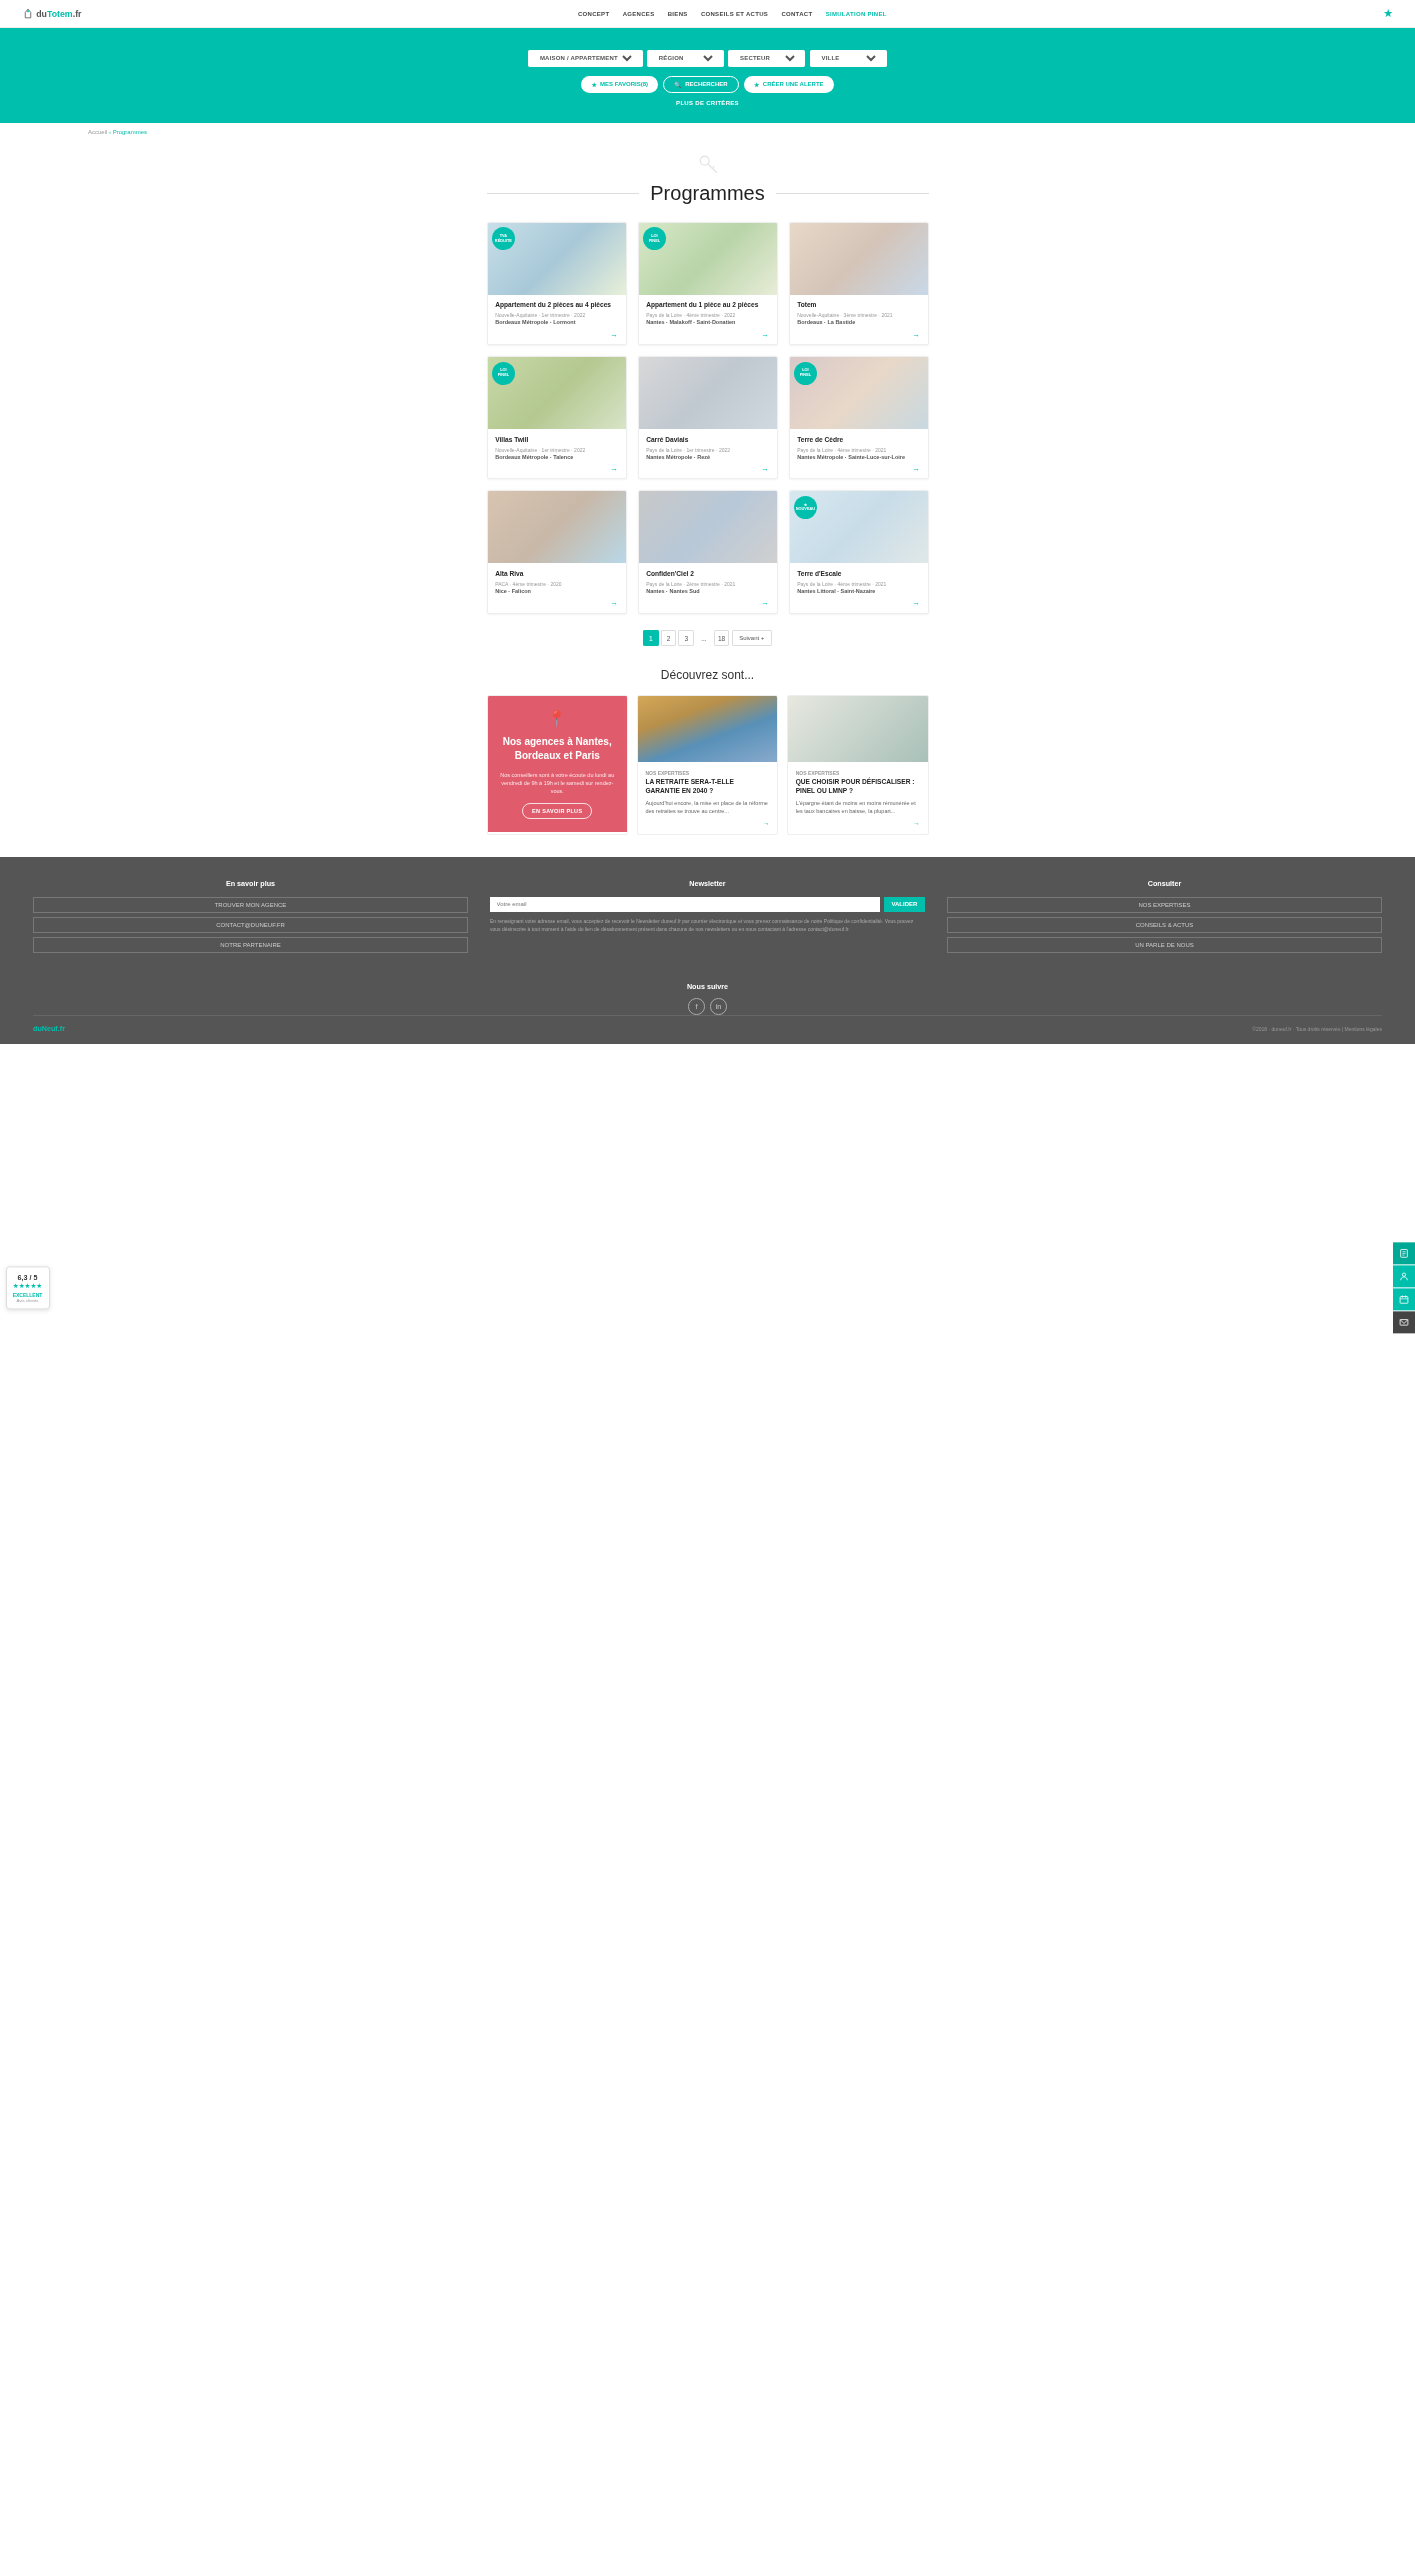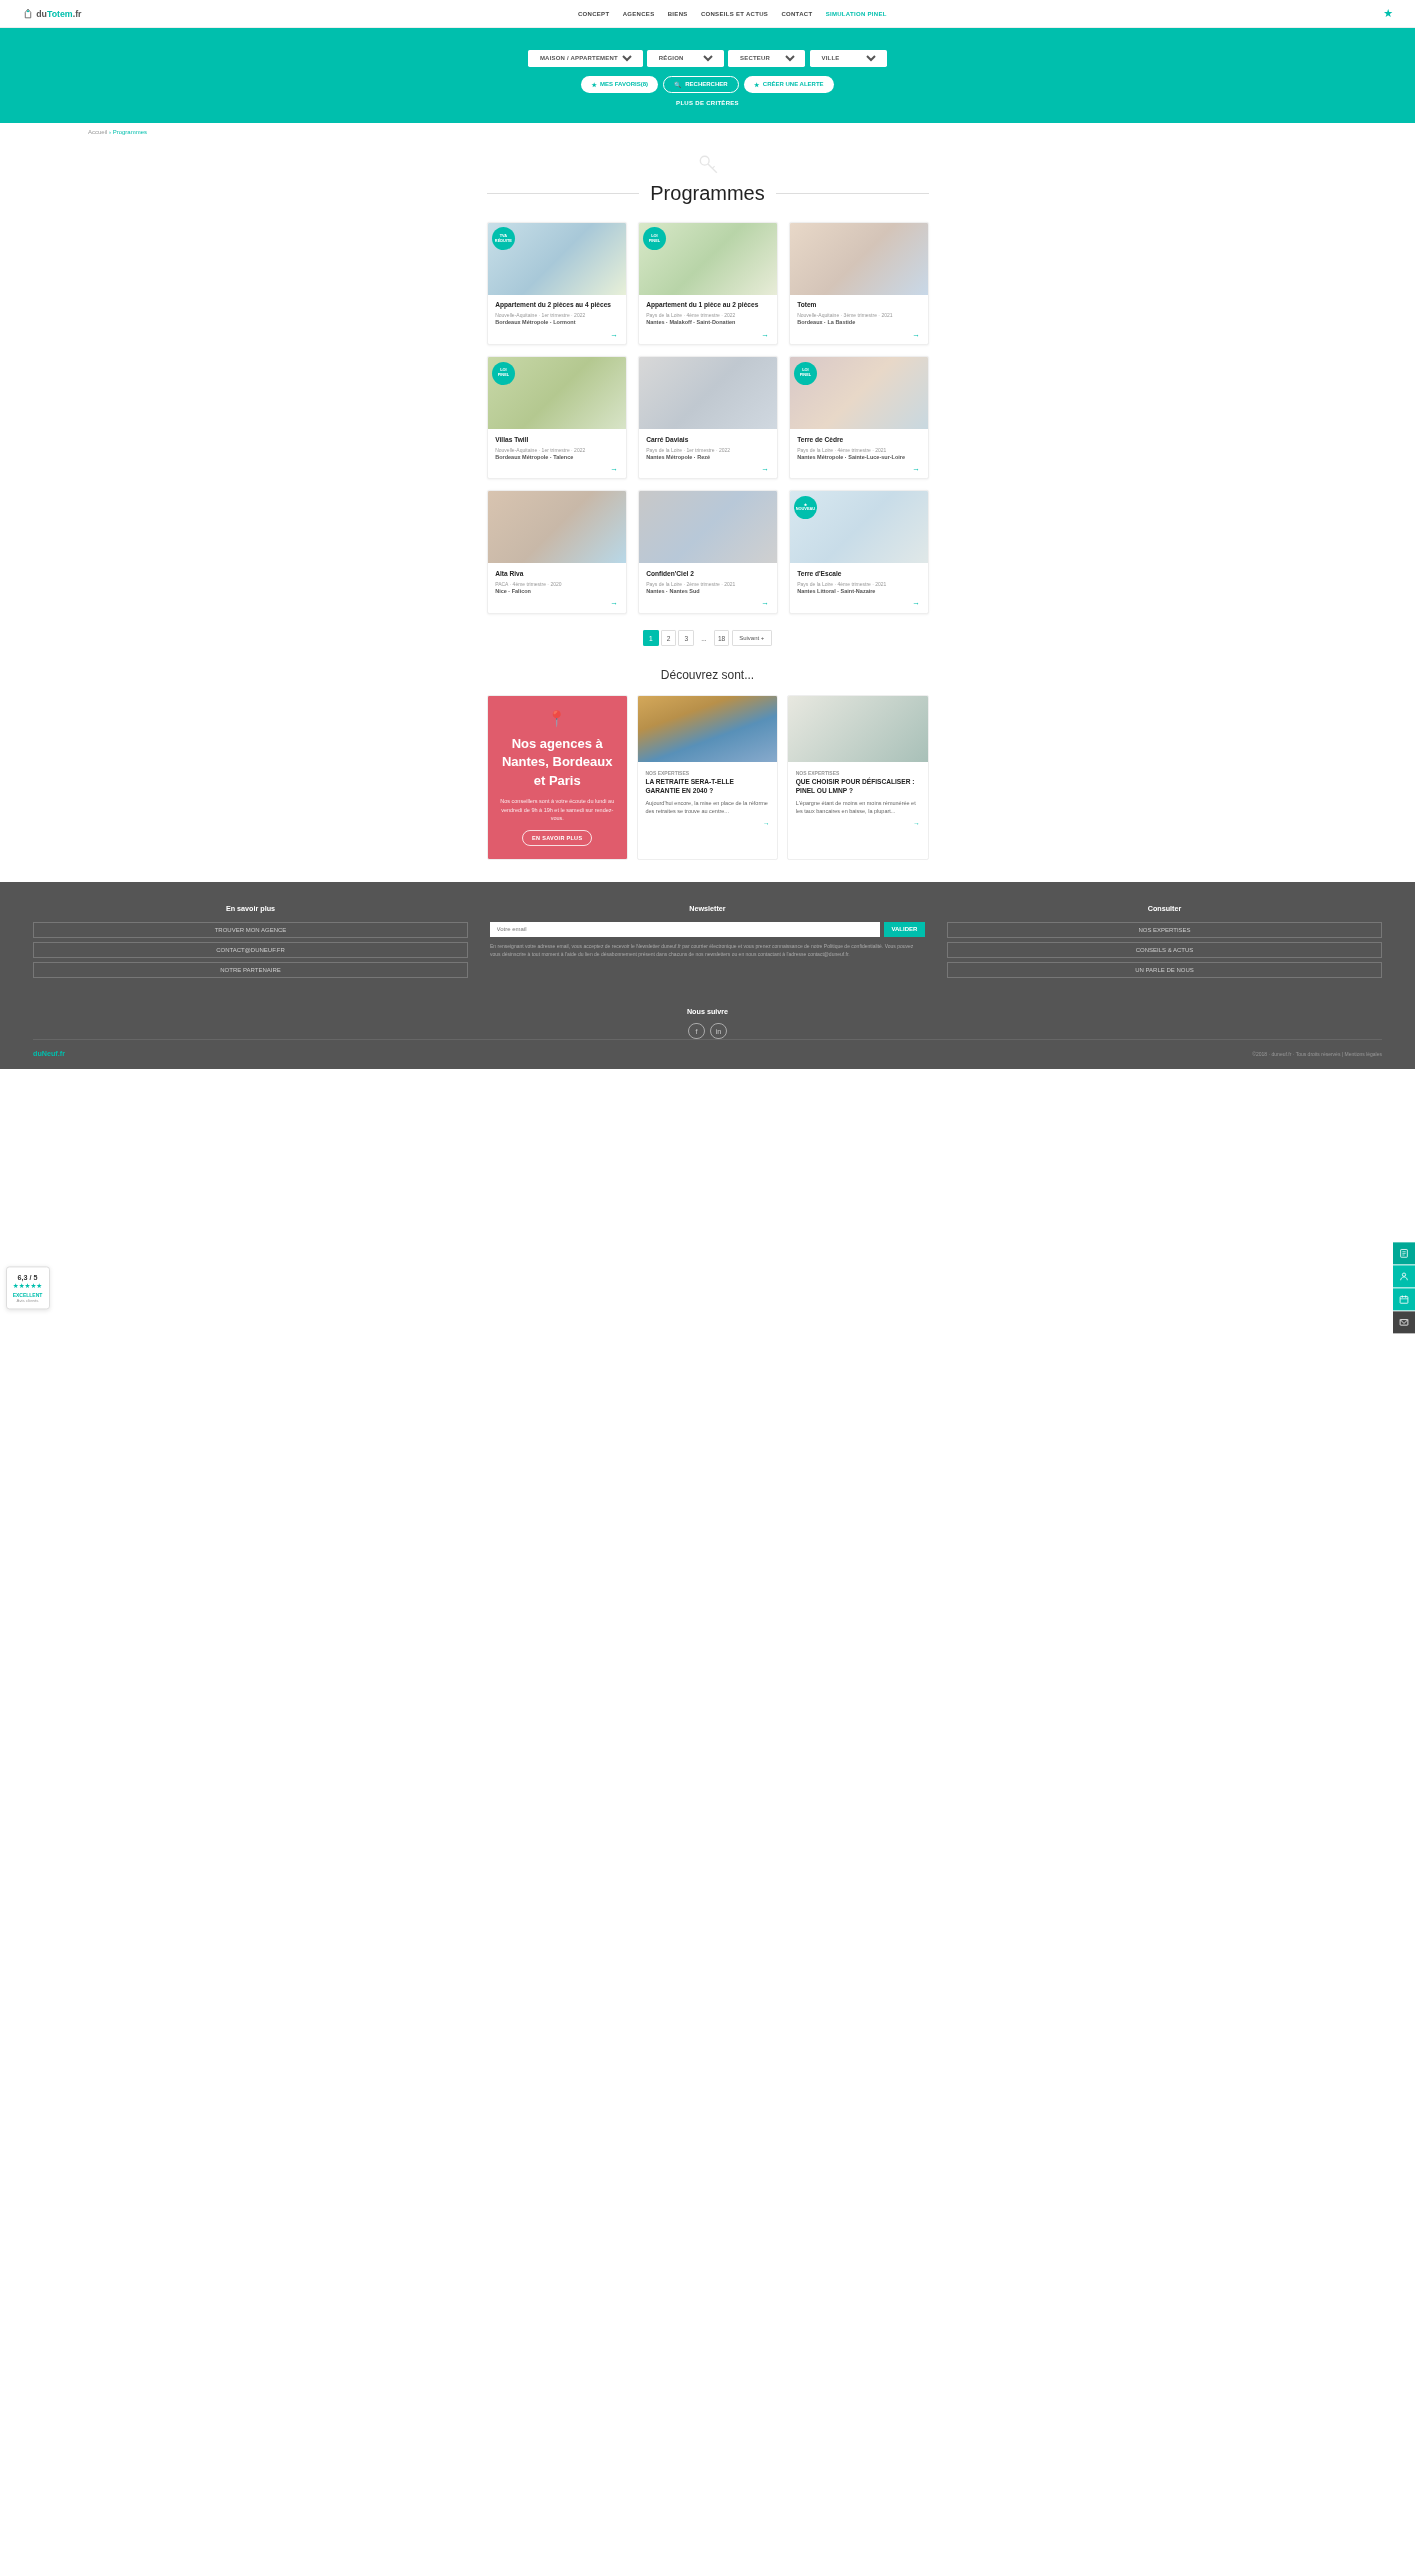--- a/index.html
+++ b/index.html
@@ -91,21 +91,21 @@
     .page-btn.next { width: auto; padding: 0 6.6px; font-size: 6px; }
 
     
     .discover { max-width: 464px; margin: 0 auto 22px; padding: 0 11px; }
     .discover h2 { text-align: center; font-size: 12px; font-weight: 300; color: #333; margin-bottom: 13.3px; }
     .discover-grid { display: grid; grid-template-columns: repeat(3, 1fr); gap: 8.8px; }
     .discover-card { border: 0.6px solid #eee; border-radius: 2.2px; overflow: hidden; background: #fff; }
     .discover-card-image { height: 66px; overflow: hidden; }
     .discover-agency { background: #e05c6c; padding: 13.3px 11px; text-align: center; display: flex; flex-direction: column; align-items: center; gap: 7.7px; }
     .agency-icon { color: #fff; opacity: 0.7; font-size: 15.5px; }
-    .agency-title { color: #fff; font-size: 13px; font-weight: bold; line-height: 1.4; text-align: center; }
+    .agency-title { color: #fff; font-size: 10px; font-weight: bold; line-height: 1.4; text-align: center; }
     .agency-desc { color: rgba(255,255,255,0.85); font-size: 5.5px; line-height: 1.5; text-align: center; }
     .btn-agency { border: 0.6px solid rgba(255,255,255,0.8); color: #fff; background: transparent; padding: 3.9px 8.8px; font-size: 5.5px; font-weight: bold; border-radius: 11px; cursor: pointer; text-transform: uppercase; letter-spacing: 0.3px; }
     .discover-card-img-placeholder { width: 100%; height: 100%; }
     .beach-img { background: linear-gradient(160deg, #d4a85a 0%, #b8904a 30%, #5890b8 60%, #88aacc 100%); }
     .interior-img { background: linear-gradient(135deg, #e8e8e0 0%, #c8d4cc 50%, #a8c0b8 100%); }
     .discover-card-body { padding: 7.7px; }
     .discover-tag { font-size: 5px; color: #999; text-transform: uppercase; font-weight: bold; margin-bottom: 2.2px; }
     .discover-title { font-size: 6.6px; font-weight: bold; color: #222; margin-bottom: 3.3px; line-height: 1.3; text-transform: uppercase; }
     .discover-text { font-size: 5.5px; color: #666; line-height: 1.5; }
     .discover-arrow { text-align: right; color: #00bfad; font-size: 6.6px; margin-top: 4.4px; }

